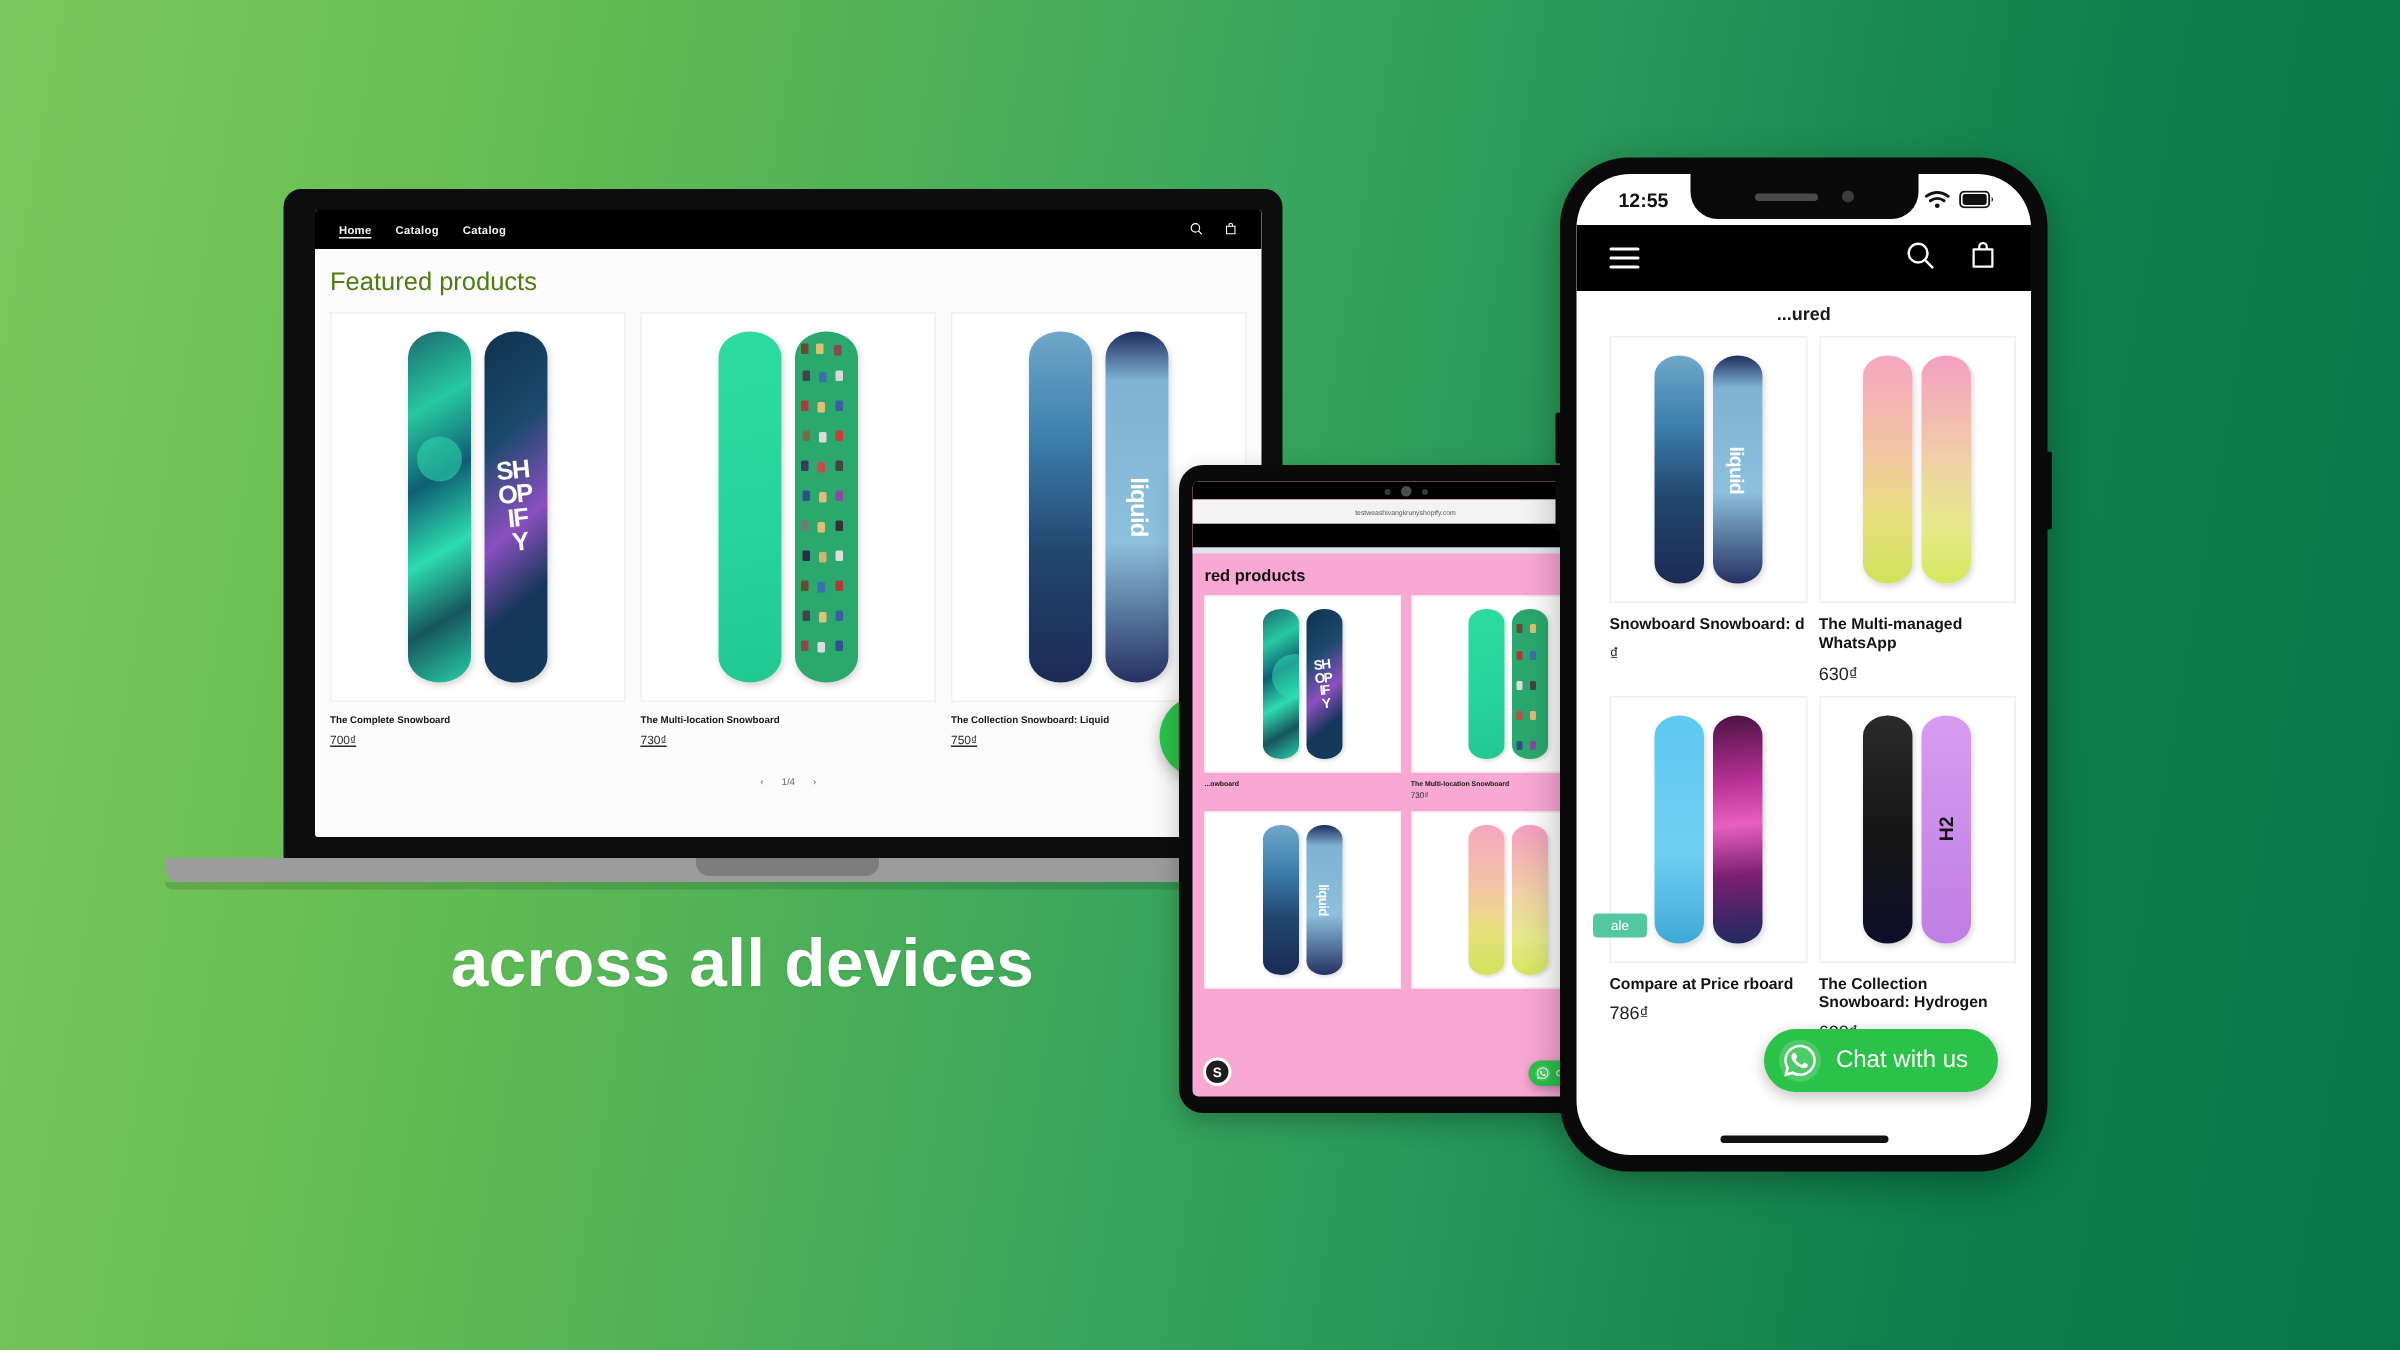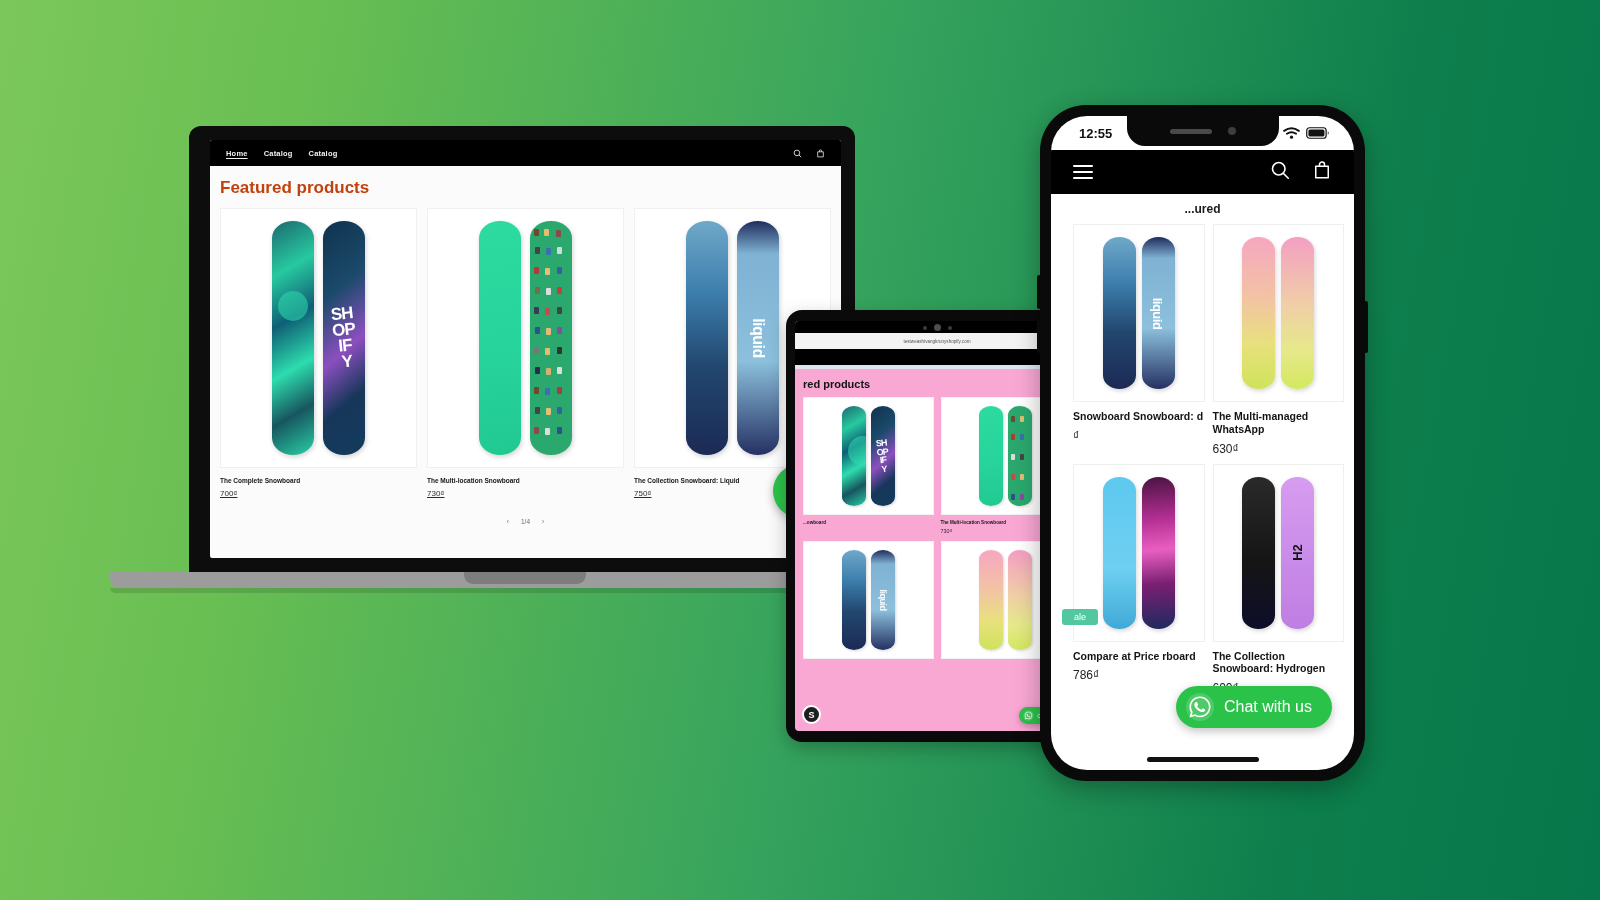--- a/index.html
+++ b/index.html
@@ -45,21 +45,21 @@
   
   .store-nav{
     background:#000; color:#fff; display:flex; align-items:center;
     justify-content:space-between; padding:0 16px; height:26px;
   }
   .store-nav .links{ display:flex; gap:16px; align-items:center; }
   .store-nav .links span{ font-size:7.5px; font-weight:600; letter-spacing:.2px; color:#f2f2f2;}
   .store-nav .links span.active{ text-decoration:underline; text-underline-offset:2px; }
   .store-nav .icons{ display:flex; gap:14px; align-items:center; }
   .ico{ display:inline-block; }
-  .store-title{ font-size:17px; font-weight:bold; color:#c2410c; padding:12px 12px 10px 10px; }
+  .store-title{ font-size:17px; font-weight:normal; color:#4d7c0f; padding:12px 12px 10px 10px; }
 
   .prod-grid{ display:flex; gap:10px; padding:0 10px; }
   .prod-card{ flex:1; }
   .prod-img{
     background:#fff; border:1px solid #f0f0f0; height:260px;
     display:flex; align-items:center; justify-content:center; gap:6px; padding:12px 6px;
   }
   .prod-title{ font-size:6.5px; font-weight:bold; color:#161616; margin-top:9px; }
   .prod-price{ font-size:8px; color:#2b2b2b; margin-top:5px;text-decoration:underline; }
 
@@ -182,20 +182,21 @@
   }
   .home-ind{ position:absolute; left:50%; transform:translateX(-50%); bottom:8px;
              width:112px; height:5px; border-radius:3px; background:#111; }
   .side-btn{ position:absolute; background:#0a0a0a; border-radius:2px; }
   .wa-glyph{ display:block; }
 </style>
 </head>
 <body>
 
 <div class="headline">
+  <span class="l2">across all devices</span>
 </div>
 
 <div class="laptop">
   <div class="laptop-body">
     <div class="laptop-screen">
 
       <div class="store-nav">
         <div class="links">
           <span class="active">Home</span>
           <span>Catalog</span>

